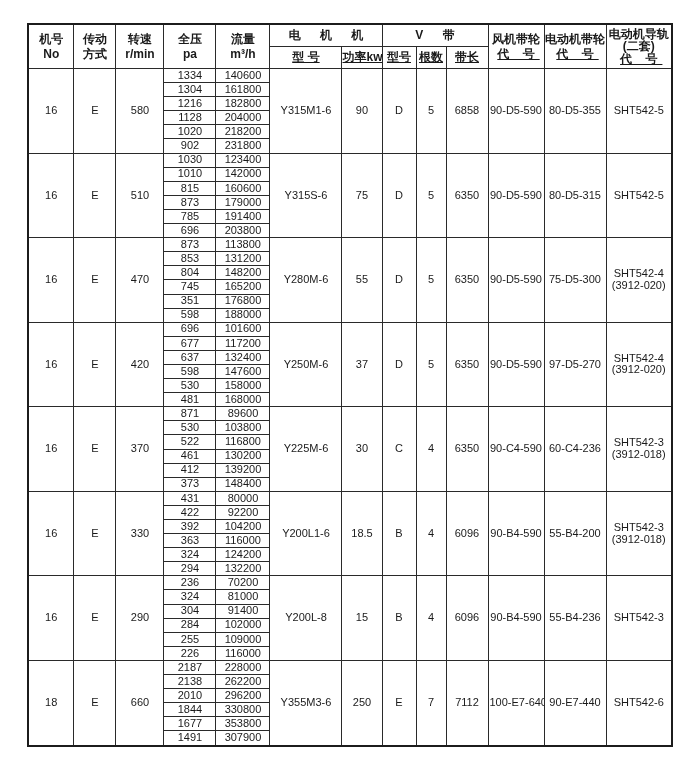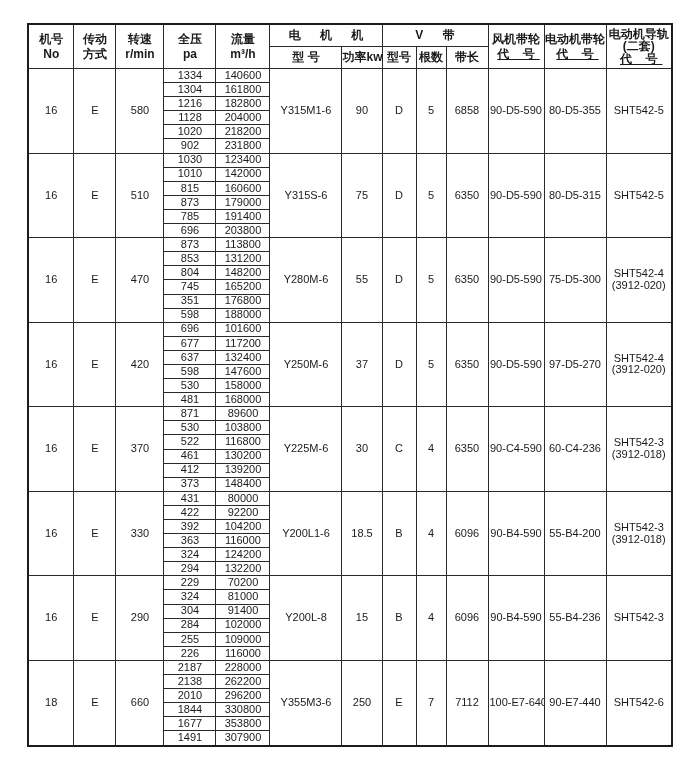--- a/index.html
+++ b/index.html
@@ -32,21 +32,21 @@
     overflow: hidden;
     white-space: nowrap;
   }
   table.spec thead th {
     font-size: 12px;
     font-weight: bold;
     line-height: 1.25;
     padding: 1px 0;
   }
   table.spec thead tr.h1 th { height: 19px; }
-  table.spec thead tr.h2 th { height: 19px; }
+  table.spec thead tr.h2 th { height: 19px; text-decoration: underline; }
   table.spec tbody td {
     font-size: 11px;
     font-weight: normal;
     height: 13.1px;
     line-height: 1.05;
   }
   .hline { display: block; }
   .no-underline { }
   .spread { letter-spacing: 8px; text-indent: 8px; }
   .spread-sm { letter-spacing: 5px; text-indent: 5px; text-decoration: underline; }
@@ -344,21 +344,21 @@
           <td>124200</td>
         </tr>
         <tr>
           <td>294</td>
           <td>132200</td>
         </tr>
         <tr>
           <td rowspan="6">16</td>
           <td rowspan="6">E</td>
           <td rowspan="6">290</td>
-          <td>229</td>
+          <td>236</td>
           <td>70200</td>
           <td rowspan="6">Y200L-8</td>
           <td rowspan="6">15</td>
           <td rowspan="6">B</td>
           <td rowspan="6">4</td>
           <td rowspan="6">6096</td>
           <td rowspan="6">90-B4-590</td>
           <td rowspan="6">55-B4-236</td>
           <td rowspan="6" class="multi">
             <span class="hline">SHT542-3</span>

